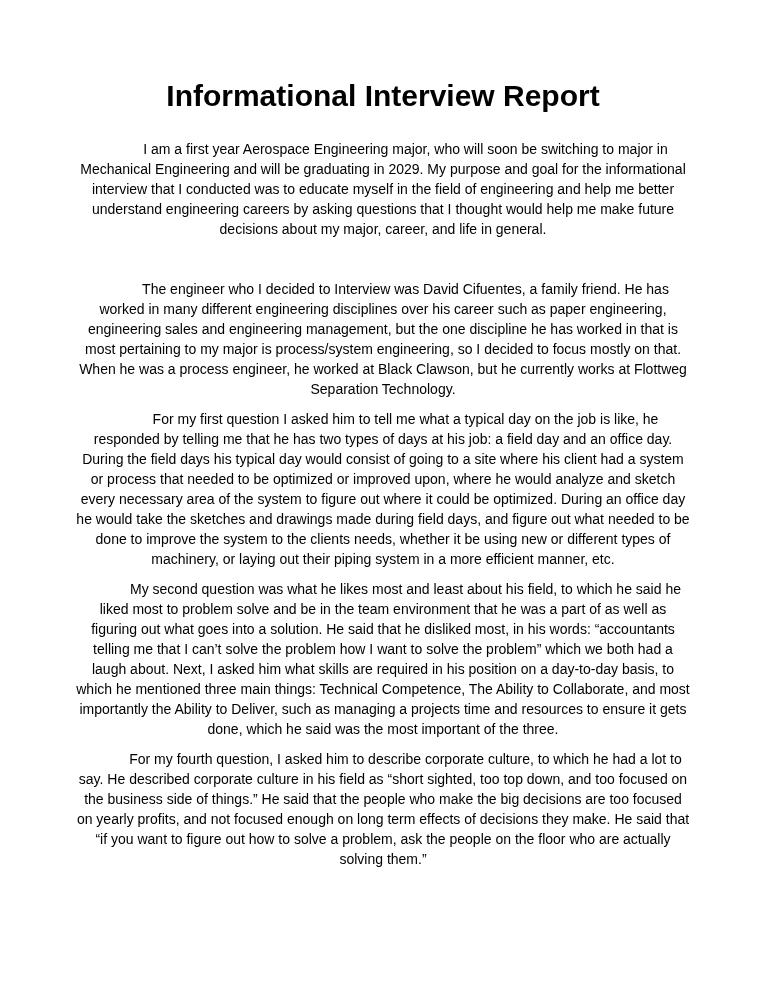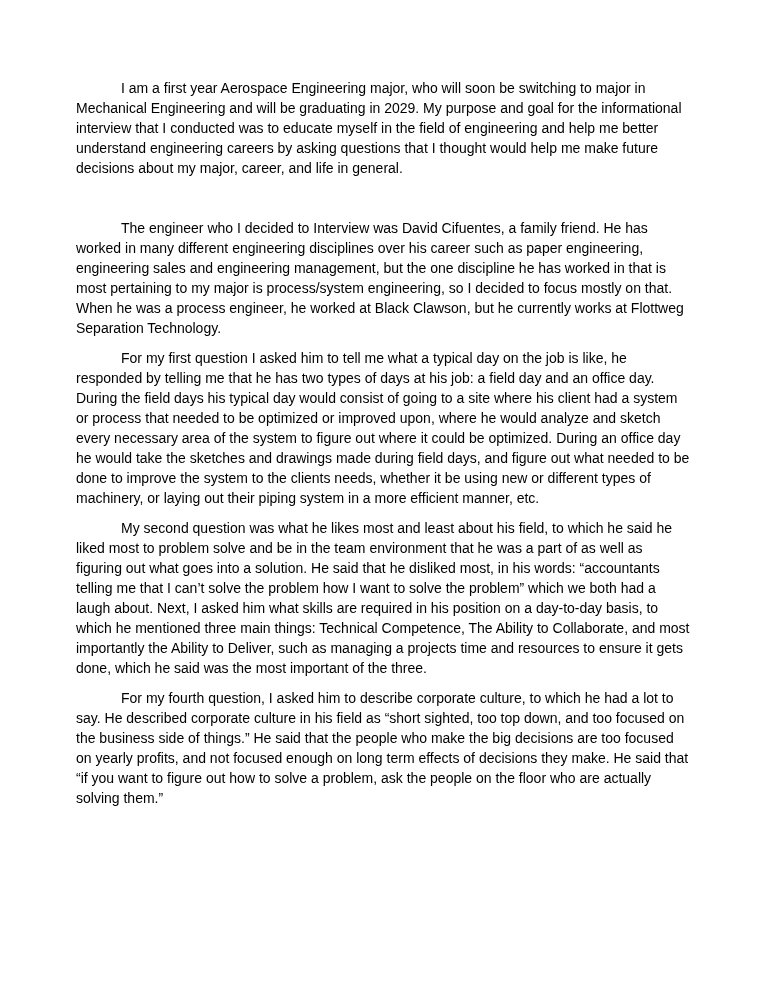--- a/index.html
+++ b/index.html
@@ -24,32 +24,33 @@
     font-weight: bold;
     text-align: center;
     margin: 0 0 26px 0;
     color: #000000;
   }
   .para {
     font-size: 14px;
     line-height: 20px;
     margin: 0 0 10px 0;
     text-indent: 45px;
-    text-align: left;
+    text-align: center;
     color: #000000;
   }
   .blank-line {
     height: 20px;
     margin: 0 0 10px 0;
   }
 </style>
 </head>
 <body>
 
 <div class="page">
+  <h1 class="doc-title">Informational Interview Report</h1>
 
   <p class="para">I am a first year Aerospace Engineering major, who will soon be switching to major in Mechanical Engineering and will be graduating in 2029. My purpose and goal for the informational interview that I conducted was to educate myself in the field of engineering and help me better understand engineering careers by asking questions that I thought would help me make future decisions about my major, career, and life in general.</p>
 
   <div class="blank-line"></div>
 
   <p class="para">The engineer who I decided to Interview was David Cifuentes, a family friend. He has worked in many different engineering disciplines over his career such as paper engineering, engineering sales and engineering management, but the one discipline he has worked in that is most pertaining to my major is process/system engineering, so I decided to focus mostly on that. When he was a process engineer, he worked at Black Clawson, but he currently works at Flottweg Separation Technology.</p>
 
   <p class="para">For my first question I asked him to tell me what a typical day on the job is like, he responded by telling me that he has two types of days at his job: a field day and an office day. During the field days his typical day would consist of going to a site where his client had a system or process that needed to be optimized or improved upon, where he would analyze and sketch every necessary area of the system to figure out where it could be optimized. During an office day he would take the sketches and drawings made during field days, and figure out what needed to be done to improve the system to the clients needs, whether it be using new or different types of machinery, or laying out their piping system in a more efficient manner, etc.</p>
 
   <p class="para">My second question was what he likes most and least about his field, to which he said he liked most to problem solve and be in the team environment that he was a part of as well as figuring out what goes into a solution. He said that he disliked most, in his words: “accountants telling me that I can’t solve the problem how I want to solve the problem” which we both had a laugh about. Next, I asked him what skills are required in his position on a day-to-day basis, to which he mentioned three main things: Technical Competence, The Ability to Collaborate, and most importantly the Ability to Deliver, such as managing a projects time and resources to ensure it gets done, which he said was the most important of the three.</p>

